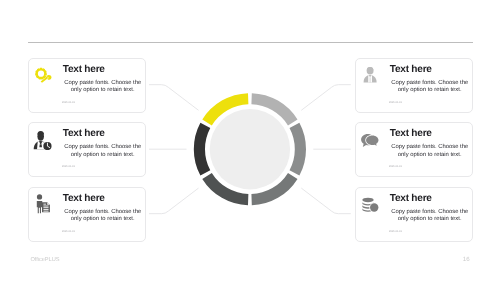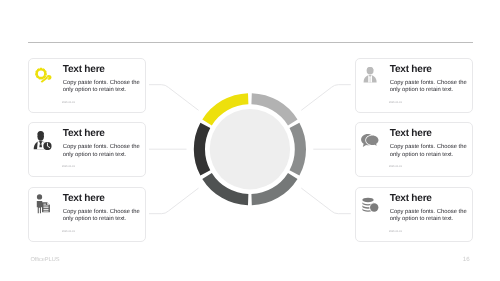--- a/index.html
+++ b/index.html
@@ -1,17 +1,17 @@
 <!DOCTYPE html>
 <html><head>
 <meta charset="utf-8">
 <style>
   html,body{margin:0;padding:0;}
   body{width:500px;height:281px;background:#ffffff;font-family:"Liberation Sans",sans-serif;overflow:hidden;-webkit-font-smoothing:antialiased;text-rendering:geometricPrecision;}
-  .slide{position:absolute;left:0;top:0;width:500px;height:281px;}
+  .slide{position:absolute;left:0;top:0;width:500px;height:281px;text-align:center;}
   .divider{position:absolute;left:27.6px;top:41.7px;width:445.2px;height:1px;background:#bdbdbd;}
   .footer-brand{position:absolute;left:30.4px;top:256.6px;font-size:5.7px;color:#cccccc;letter-spacing:-.05px;}
   .footer-page{position:absolute;left:462.7px;top:255.9px;font-size:6.2px;color:#cccccc;}
   .card{position:absolute;width:118.5px;height:55px;border:0.9px solid #e8e8ea;border-radius:5px;background:#fff;box-sizing:border-box;}
   .card .iconwrap{position:absolute;left:4.6px;top:6.6px;width:20.2px;height:20.2px;}
   .card .ttl{position:absolute;left:34.3px;top:5.1px;font-size:10.1px;font-weight:bold;color:#1f1f23;letter-spacing:-.25px;}
   .card .body{position:absolute;left:34.2px;top:21.4px;width:80px;font-size:5.85px;line-height:7.6px;color:#26262c;letter-spacing:.0px;}
   .card .meta{position:absolute;left:33.5px;top:42.0px;font-size:2.6px;color:#a8a8ac;letter-spacing:0px;}
   svg{display:block;}
   .conn{position:absolute;left:0;top:0;width:500px;height:281px;}

